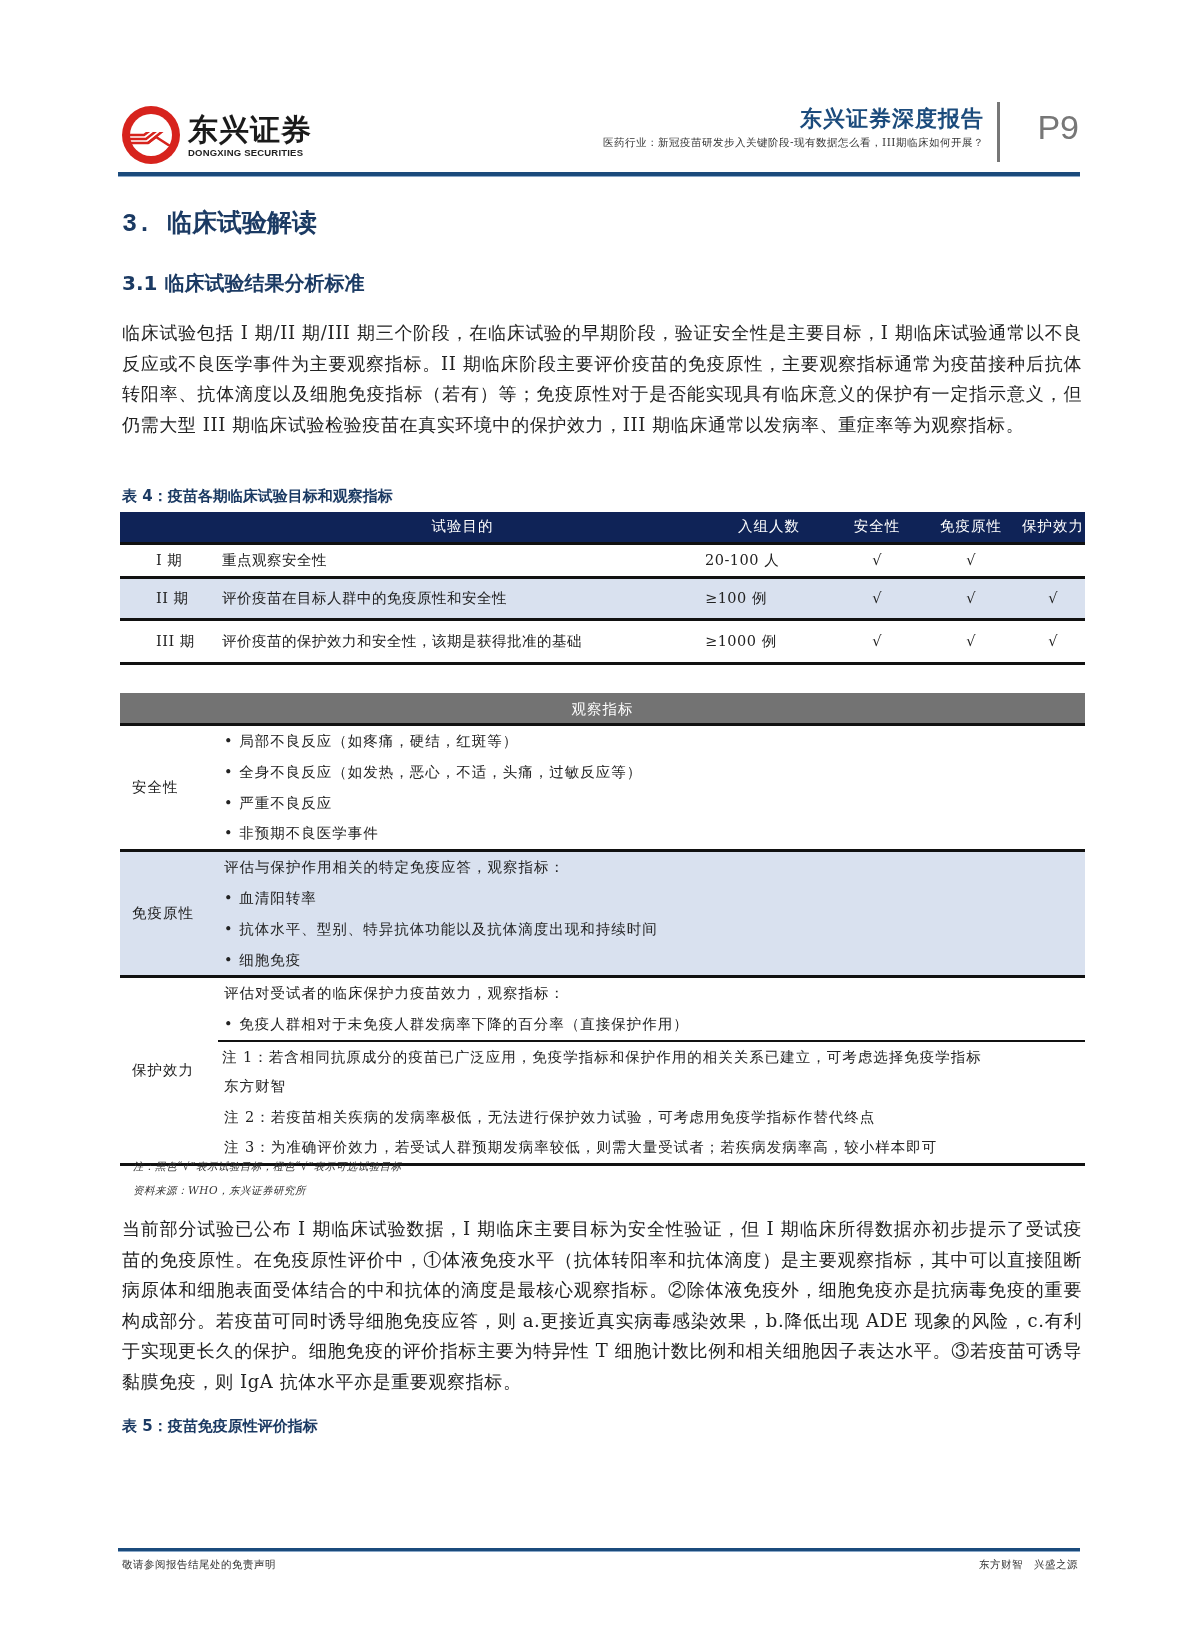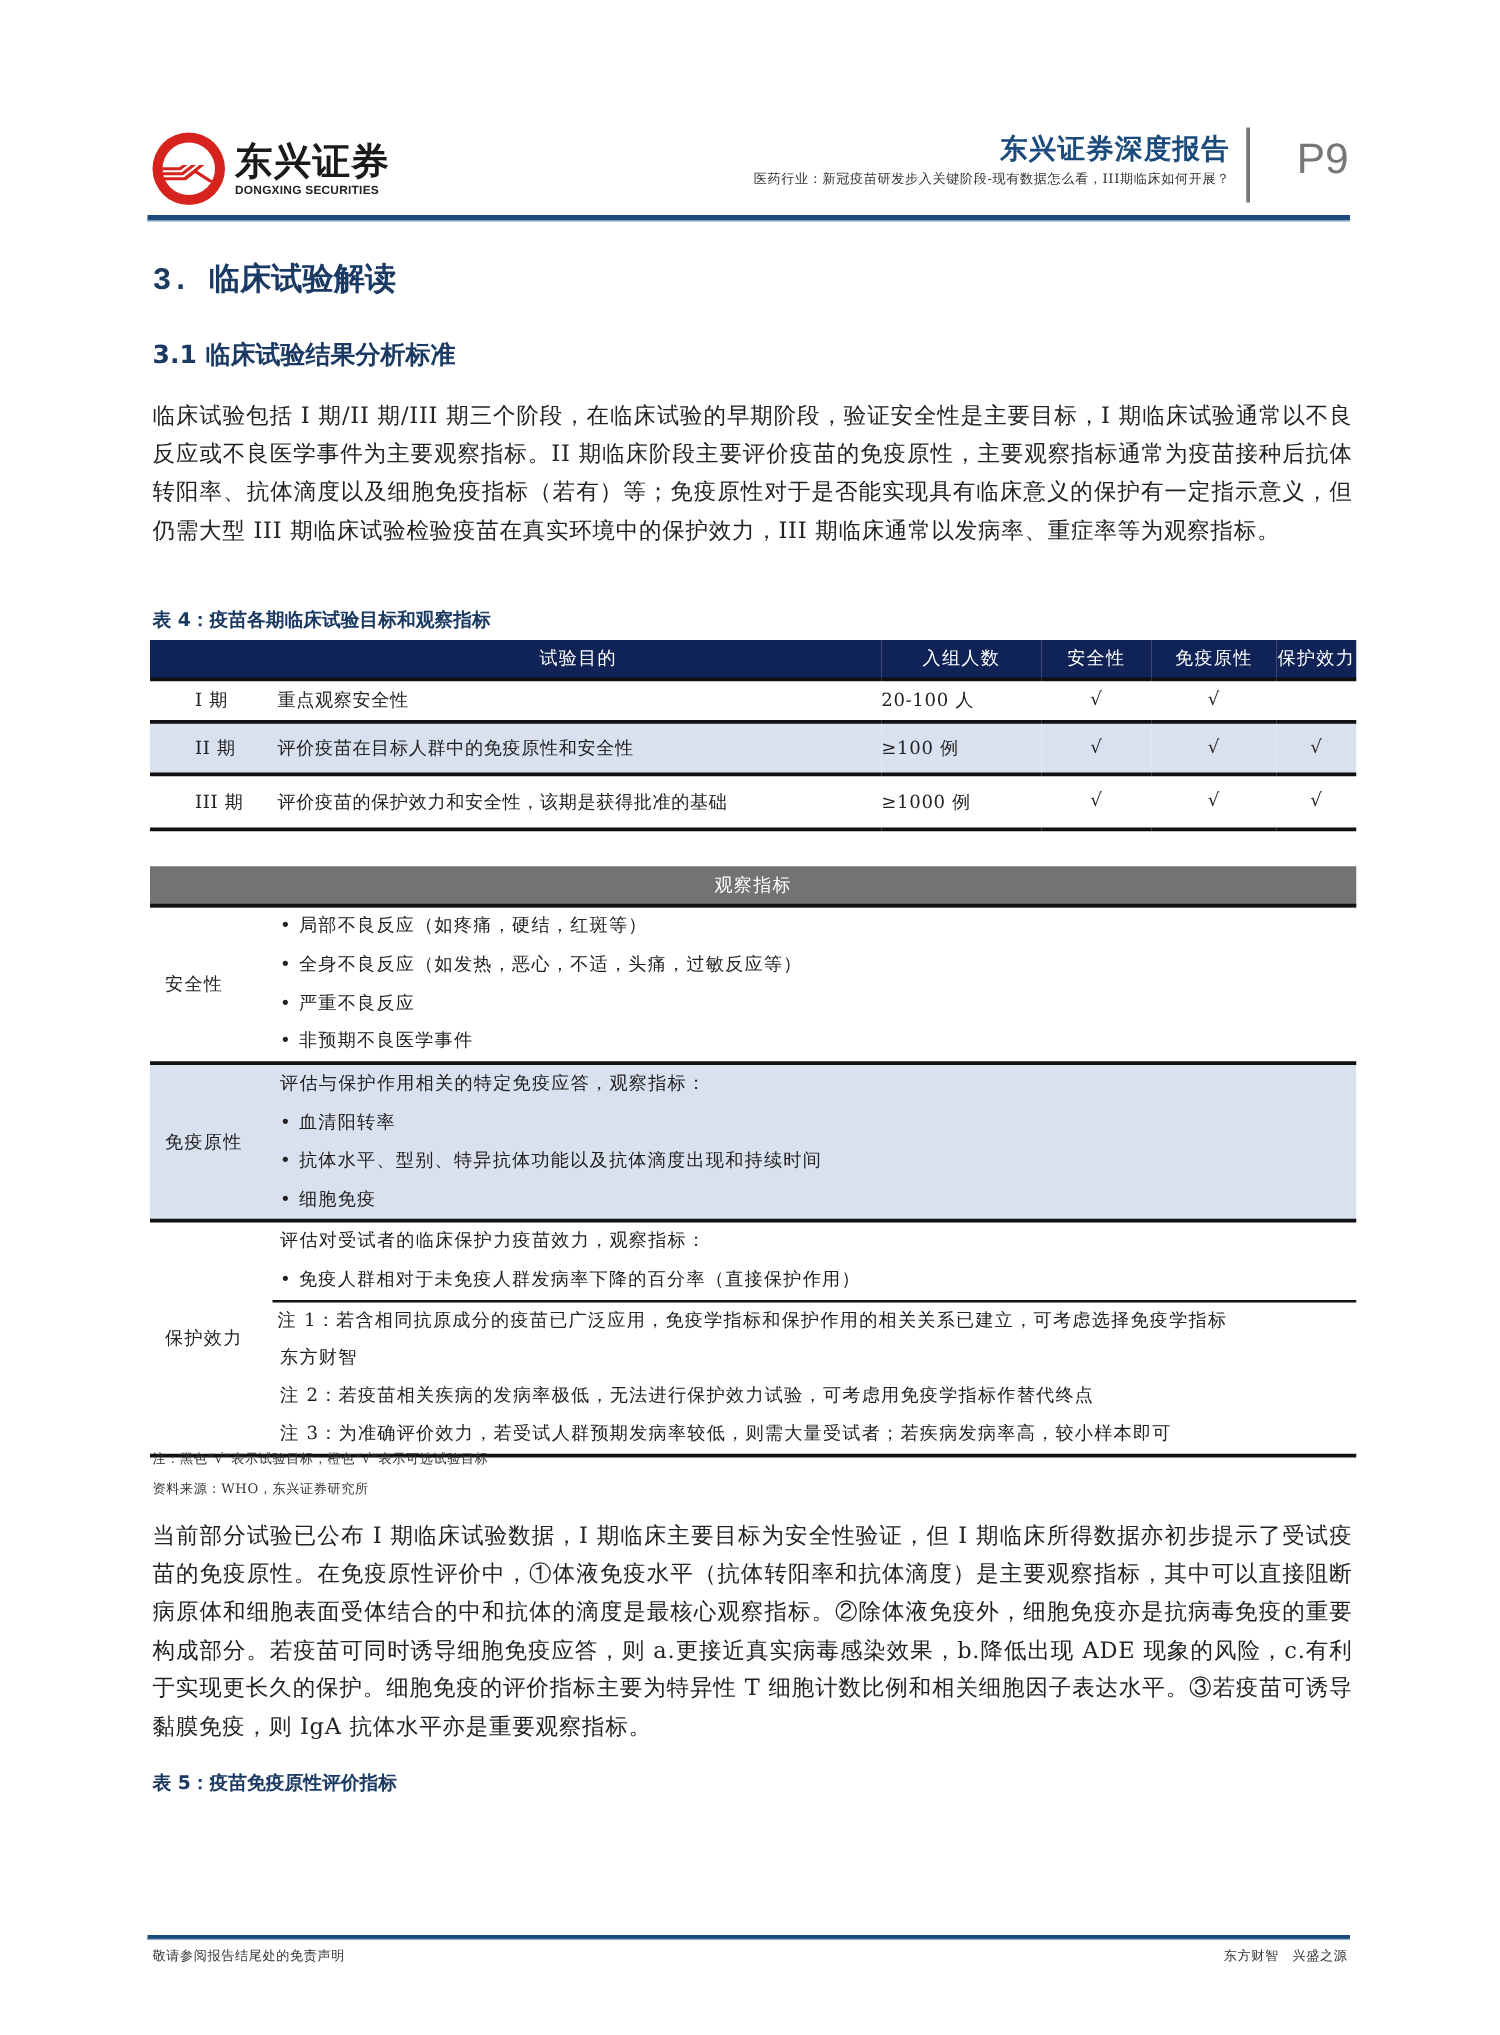--- a/index.html
+++ b/index.html
@@ -52,21 +52,21 @@
   .tob { position: absolute; left: 120px; top: 693px; width: 965px; }
   .tob .head { background: #737373; color: #fff; text-align: center; height: 33px; line-height: 33px; font-size: 14.5px; letter-spacing: 1px; border-bottom: 3px solid #111; }
   .tob .sec { display: flex; border-bottom: 3px solid #111; }
   .tob .sec.alt { background: #d9e1ef; }
   .tob .sec-label { width: 100px; display: flex; align-items: center; padding-left: 12px; font-size: 14.5px; letter-spacing: 1px; }
   .tob .sec-body { flex: 1; }
   .tob .line { height: 30.8px; line-height: 30.8px; font-size: 14.5px; letter-spacing: 1px; padding-left: 4px; }
   .tob .line.note-first { border-top: 2px solid #111; margin-left: -2px; }
   .tob .sec.last { border-bottom: 3px solid #111; }
 
-  .footnote { position: absolute; left: 122px; font-size: 10.5px; color: #333; letter-spacing: 0.5px; }
+  .footnote { position: absolute; left: 133px; font-size: 10.5px; font-style: italic; color: #333; letter-spacing: 0.5px; }
   .fn1 { top: 1160px; }
   .fn2 { top: 1184px; }
 
   .footer-rule { position: absolute; left: 118px; top: 1548px; width: 962px; height: 4px; background: #1b4b7c; border-bottom: 1px solid #8aa8c8; }
   .footer-left { position: absolute; left: 122px; top: 1558px; font-size: 10.5px; color: #333; letter-spacing: 0.5px; }
   .footer-right { position: absolute; right: 122px; top: 1558px; font-size: 10.5px; color: #333; letter-spacing: 0.5px; }
 </style>
 </head>
 <body>
 

